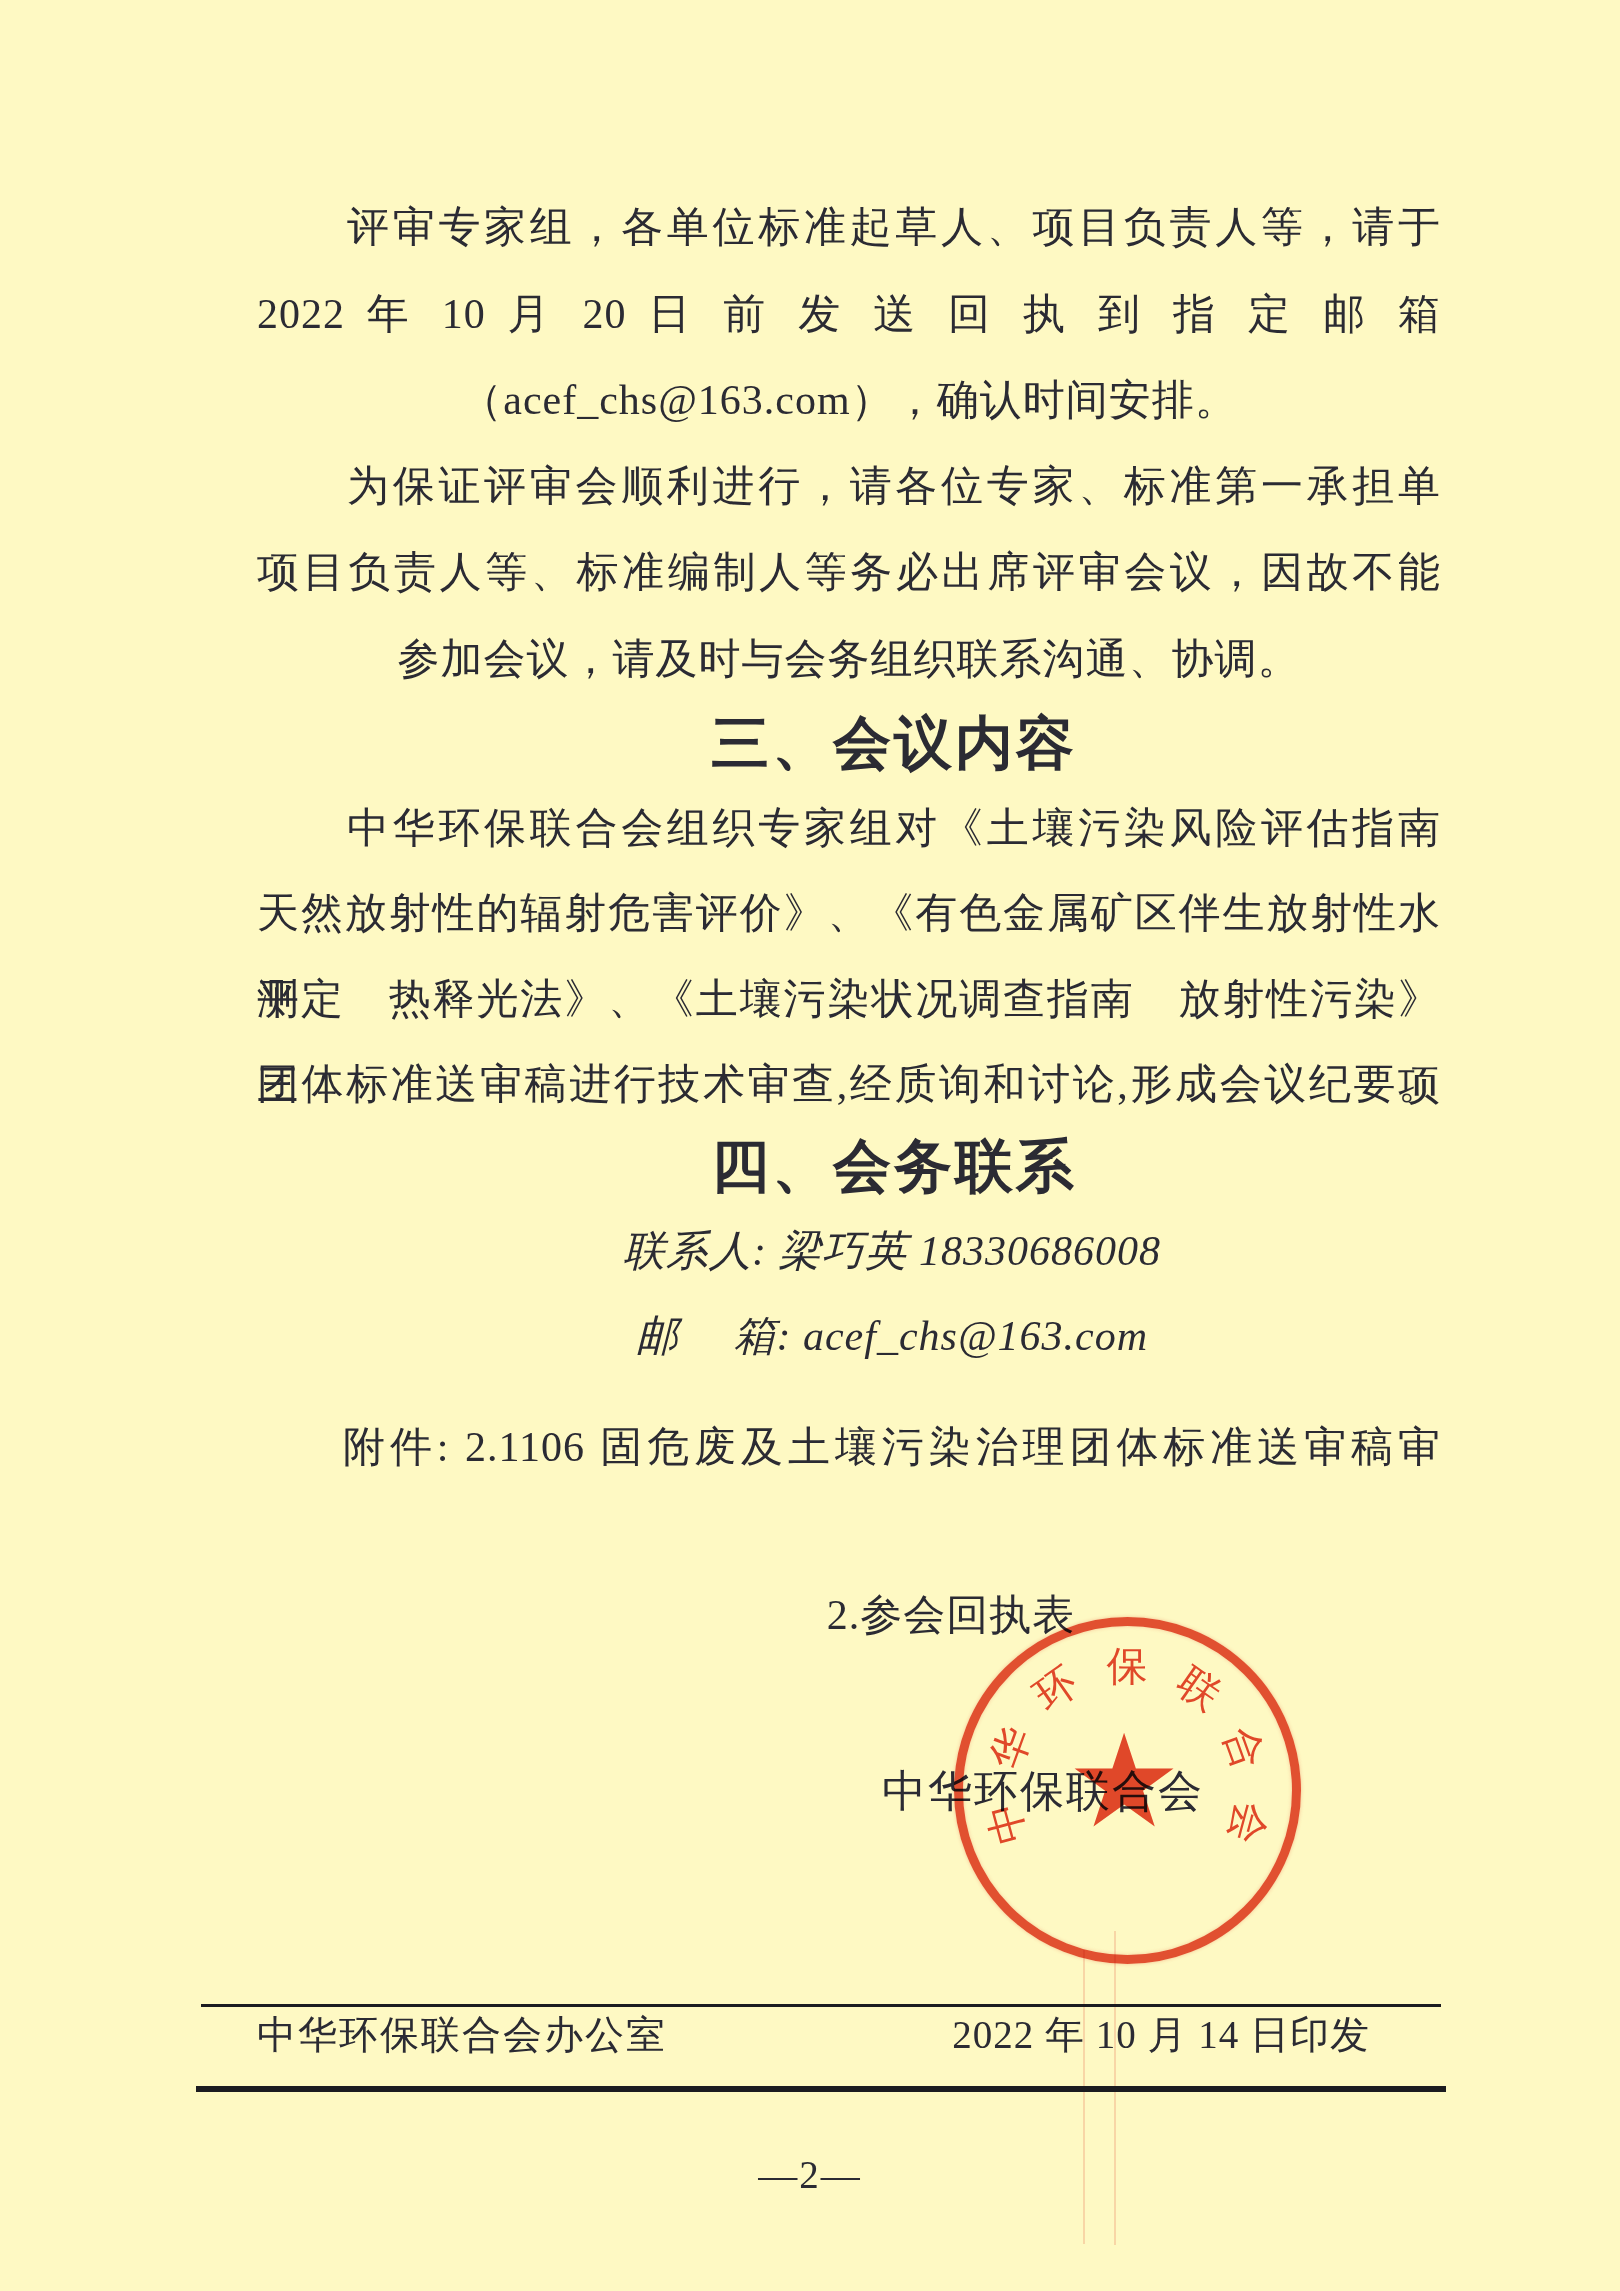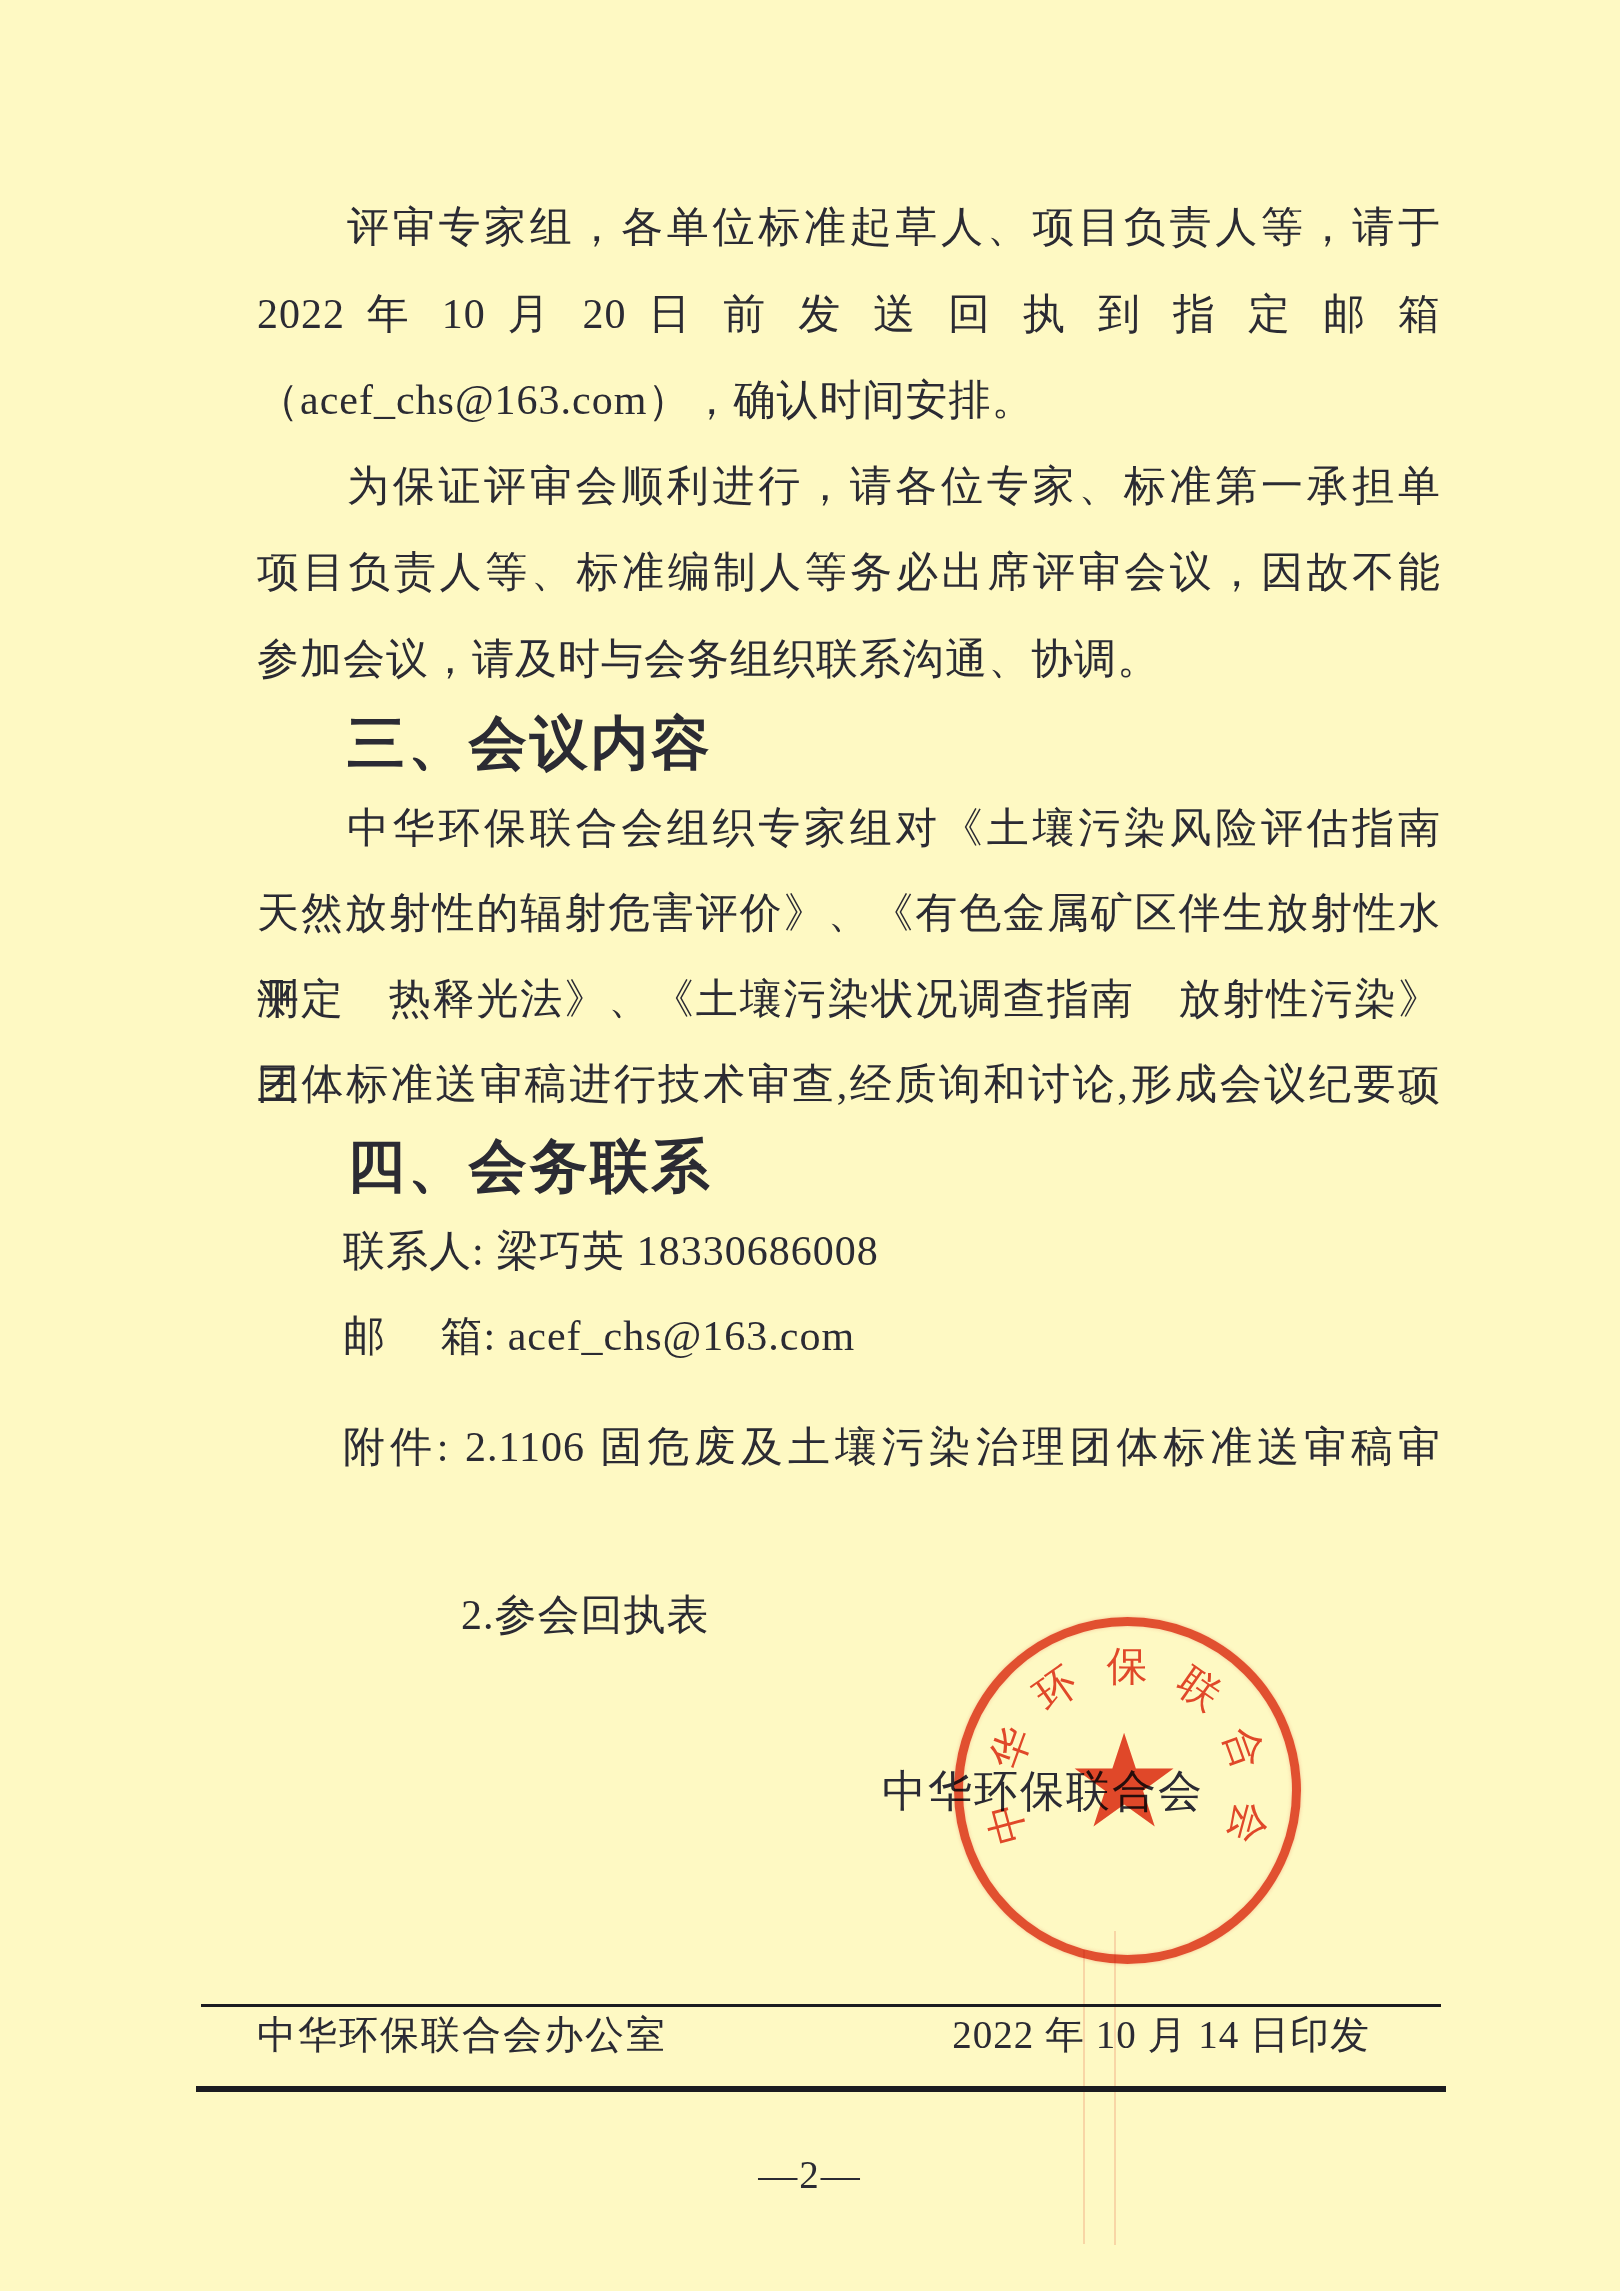--- a/index.html
+++ b/index.html
@@ -14,34 +14,35 @@
   }
   
   .ln{
     position:absolute;
     left:257px;right:179px;
     margin:0;
     height:86px;line-height:86px;
     font-size:42px;
     letter-spacing:1px;
     white-space:nowrap;
+    text-align:center;
   }
   .just{
     text-align:justify;
     text-align-last:justify;
     white-space:normal;
   }
   .indent{left:347px;}
   .head{
     font-family:"Liberation Sans","DejaVu Sans",sans-serif;
     font-weight:700;
     font-size:58px;
     letter-spacing:2.9px;
   }
-  .contact{left:343px;}
+  .contact{left:343px;font-style:italic;}
   .att1{left:343px;}
   .att2{left:495px;}
   .att3{left:461px;}
   
   .sig{
     position:absolute;left:882px;width:490px;
     margin:0;
     font-size:44px;line-height:55px;
     letter-spacing:2px;
     z-index:2;

